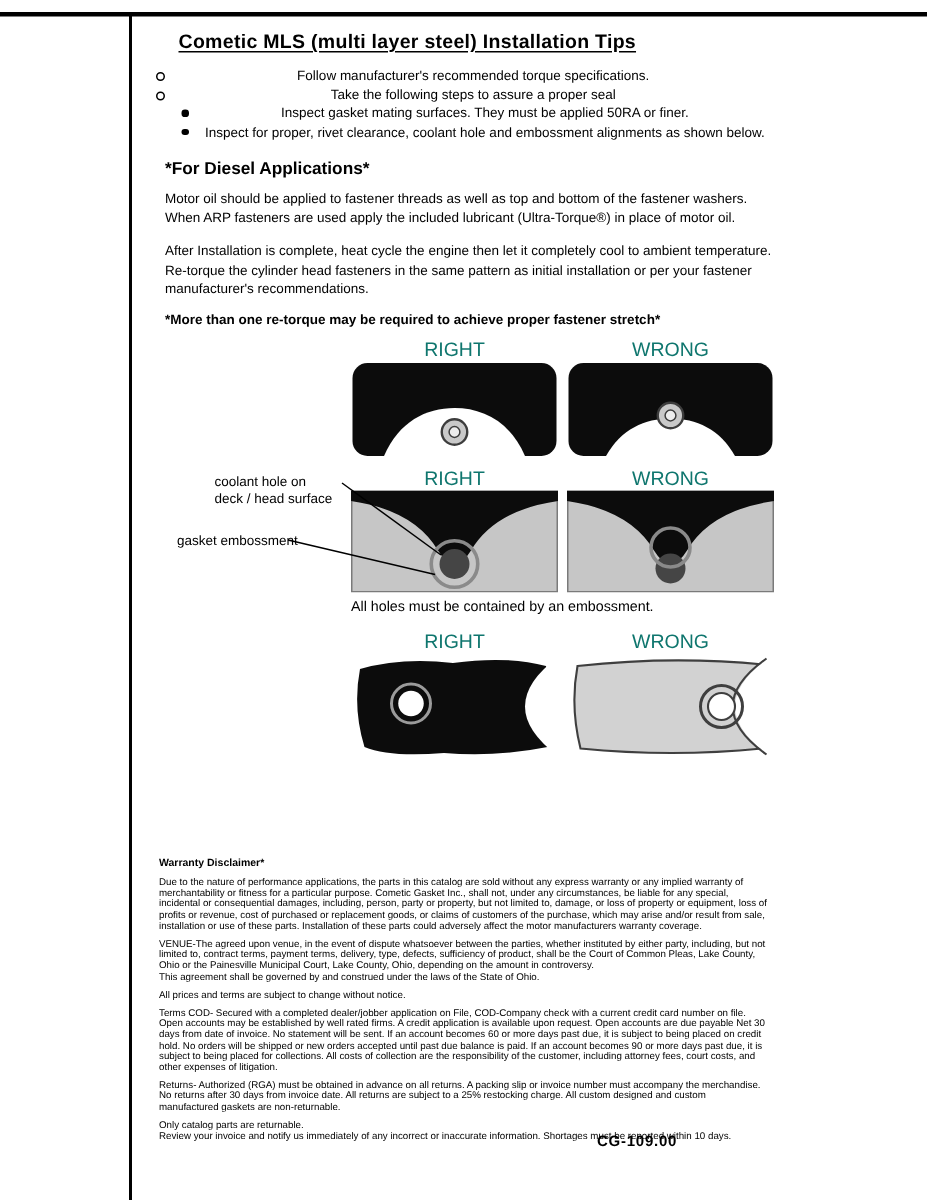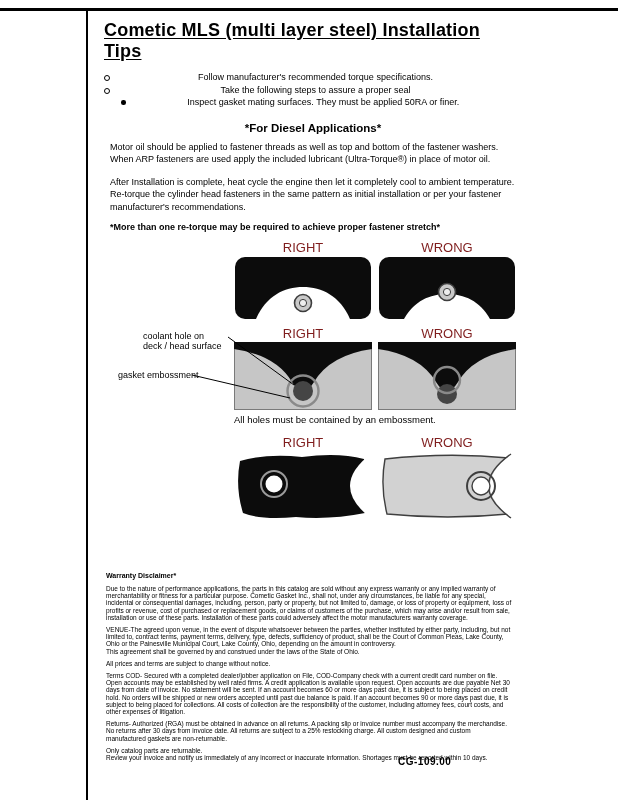--- a/index.html
+++ b/index.html
@@ -6,39 +6,39 @@
   .page {
     position:relative; width:618px; height:800px; background:#ffffff;
     font-family:"Liberation Sans", sans-serif; color:#000; overflow:hidden;
   }
   .top-rule { position:absolute; left:0; top:8px; width:618px; height:3px; background:#000; }
   .left-rule { position:absolute; left:86px; top:8px; width:2px; height:792px; background:#000; }
 
   .content { position:absolute; left:104px; top:20px; width:412px; }
 
   .title {
-    font-size:18px; font-weight:bold; text-decoration:underline;
-    text-underline-offset:2px; margin:0 0 9px 0; letter-spacing:0.2px;
+    font-size:13px; font-weight:bold; text-decoration:underline;
+    text-underline-offset:2px; margin:0 0 9px 15px; letter-spacing:0.2px;
   }
 
   .bullet { display:flex; gap:5px; font-size:9px; line-height:12.5px; margin-left:0; }
   .bullet.sub { margin-left:17px; }
   .marker-ring { flex:none; width:4px; height:4px; border:1px solid #000; border-radius:50%; margin-top:4px; }
   .marker-dot  { flex:none; width:4.5px; height:4.5px; background:#000; border-radius:50%; margin-top:4px; }
   .bullet-text { flex:1;text-align:center; }
 
-  .diesel-h { font-size:11.5px; font-weight:bold; margin:13px 0 7px 6px;text-align:center; }
+  .diesel-h { font-size:11.5px; font-weight:bold; margin:13px 0 7px 6px; }
   .para { font-size:9px; line-height:12.5px; margin:0 0 10px 6px; }
   .para.p2 { margin-bottom:8px; }
   .para.p3 { margin-bottom:6px;font-weight:bold; }
 
   .fig-block { position:relative; margin-top:6px; }
   .fig-row { display:flex; gap:6px; margin-left:130px; width:282px; }
   .fig-col { width:138px; }
-  .fig-label { text-align:center; font-size:13px; color:#7f1d1d; line-height:15px; margin-bottom:1px; }
+  .fig-label { text-align:center; font-size:13px; color:#0f766e; line-height:15px; margin-bottom:1px; }
   .fig-img { display:block; }
   .fig-caption { font-size:9.5px; line-height:12px; margin:4px 0 9px 130px; white-space:pre-line; }
 
   .annot { position:absolute; font-size:9px; line-height:10.5px; white-space:pre-line; color:#000; }
   .annot-1 { left:39px; top:5px; }
   .annot-2 { left:14px; top:44px; }
   .annot-lines { position:absolute; left:0; top:0; pointer-events:none; }
 
   .legal { position:absolute; left:106px; top:572px; width:406px; }
   .legal-h { font-size:7px; font-weight:bold; margin:0 0 6px 0; }
@@ -60,20 +60,24 @@
       <span class="marker-ring"></span>
       <span class="bullet-text">Follow manufacturer's recommended torque specifications.</span>
     </div>
     <div class="bullet">
       <span class="marker-ring"></span>
       <span class="bullet-text">Take the following steps to assure a proper seal</span>
     </div>
     <div class="bullet sub">
       <span class="marker-dot"></span>
       <span class="bullet-text">Inspect gasket mating surfaces.  They must be applied 50RA or finer.</span>
+    </div>
+    <div class="bullet sub">
+      <span class="marker-dot"></span>
+      <span class="bullet-text">Inspect for proper, rivet clearance, coolant hole and embossment alignments as shown below.</span>
     </div>
 
     <div class="diesel-h">*For Diesel Applications*</div>
     <div class="para">Motor oil should be applied to fastener threads as well as top and bottom of the fastener washers. When ARP fasteners are used apply the included lubricant (Ultra-Torque®) in place of motor oil.</div>
     <div class="para p2">After Installation is complete, heat cycle the engine then let it completely cool to ambient temperature. Re-torque the cylinder head fasteners in the same pattern as initial installation or per your fastener manufacturer's recommendations.</div>
     <div class="para p3">*More than one re-torque may be required to achieve proper fastener stretch*</div>
 
     <div class="fig-block">
       <div class="fig-row">
         <div class="fig-col">

